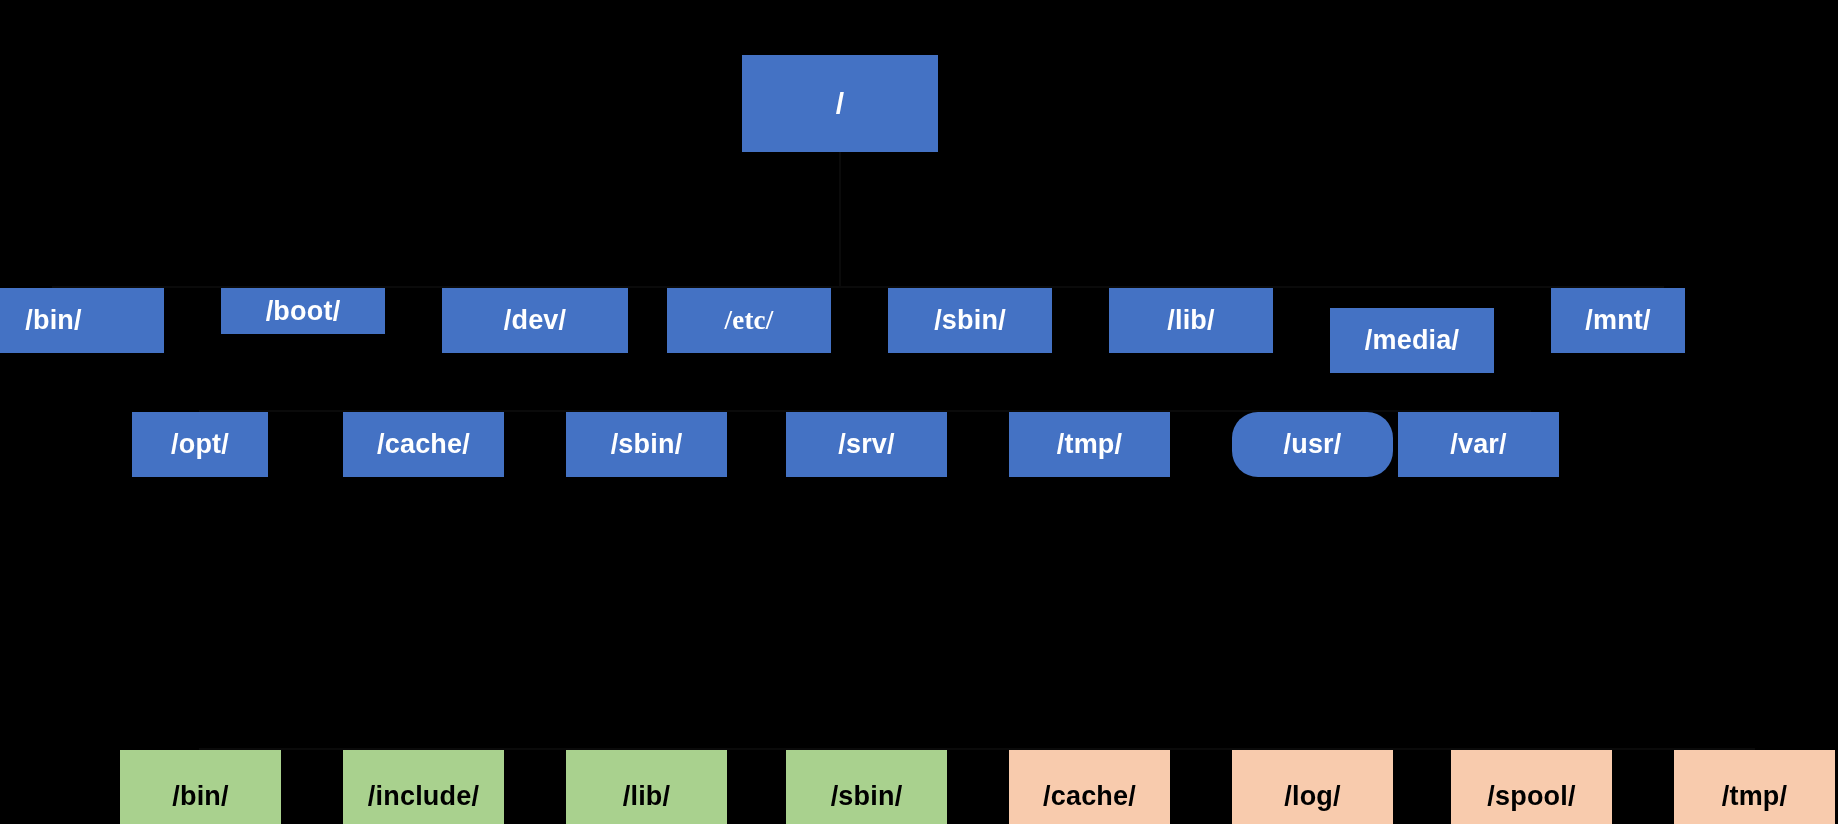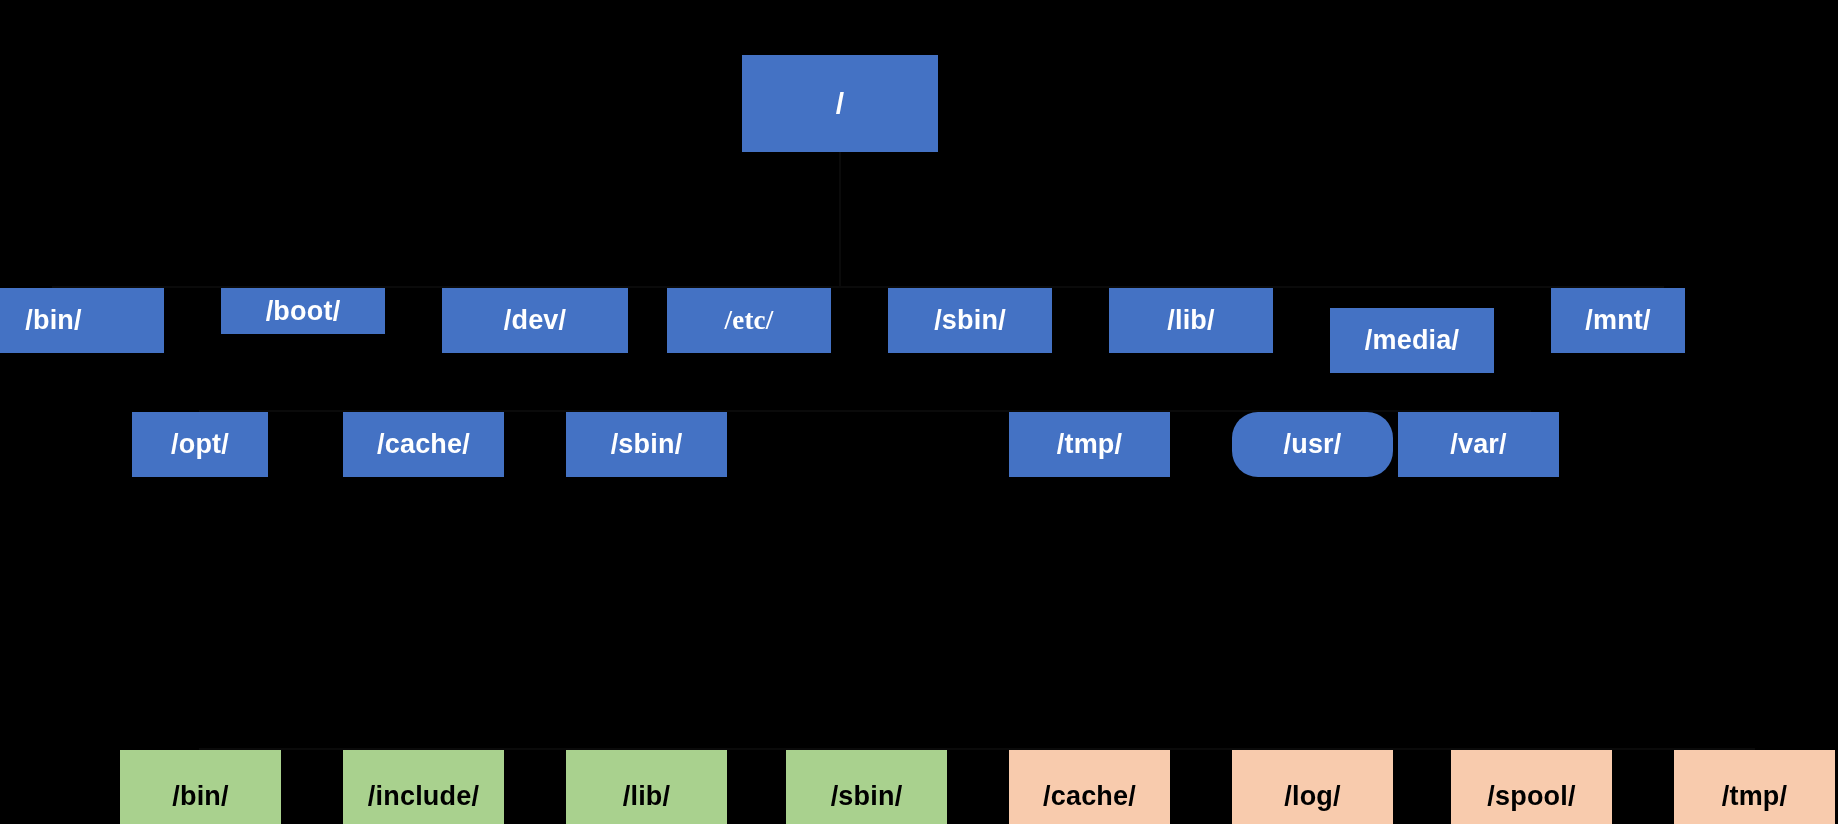--- a/index.html
+++ b/index.html
@@ -79,20 +79,21 @@
   <div class="node blue lvl1" style="left:442px; top:288px; width:186px; height:65px;">/dev/</div>
   <div class="node blue lvl1" style="left:667px; top:288px; width:164px; height:65px;font-family:Liberation Serif, serif;">/etc/</div>
   <div class="node blue lvl1" style="left:888px; top:288px; width:164px; height:65px;">/sbin/</div>
   <div class="node blue lvl1" style="left:1109px; top:288px; width:164px; height:65px;">/lib/</div>
   <div class="node blue lvl1" style="left:1330px; top:288px; width:164px; height:65px;margin-top:20px;">/media/</div>
   <div class="node blue lvl1" style="left:1551px; top:288px; width:134px; height:65px;">/mnt/</div>
 
   <div class="node blue lvl2" style="left:132px; top:412px; width:136px; height:65px;text-align:right;">/opt/</div>
   <div class="node blue lvl2" style="left:343px; top:412px; width:161px; height:65px;">/cache/</div>
   <div class="node blue lvl2" style="left:566px; top:412px; width:161px; height:65px;">/sbin/</div>
+  <div class="node blue lvl2" style="left:786px; top:412px; width:161px; height:65px;">/srv/</div>
   <div class="node blue lvl2" style="left:1009px; top:412px; width:161px; height:65px;">/tmp/</div>
   <div class="node blue lvl2" style="left:1232px; top:412px; width:161px; height:65px;border-radius:26px;">/usr/</div>
   <div class="node blue lvl2" style="left:1398px; top:412px; width:161px; height:65px;">/var/</div>
 
   <div class="node green lvl2" style="left:120px; top:750px; width:161px; height:92px;">/bin/</div>
   <div class="node green lvl2" style="left:343px; top:750px; width:161px; height:92px;">/include/</div>
   <div class="node green lvl2" style="left:566px; top:750px; width:161px; height:92px;">/lib/</div>
   <div class="node green lvl2" style="left:786px; top:750px; width:161px; height:92px;">/sbin/</div>
   <div class="node orange lvl2" style="left:1009px; top:750px; width:161px; height:92px;">/cache/</div>
   <div class="node orange lvl2" style="left:1232px; top:750px; width:161px; height:92px;">/log/</div>

